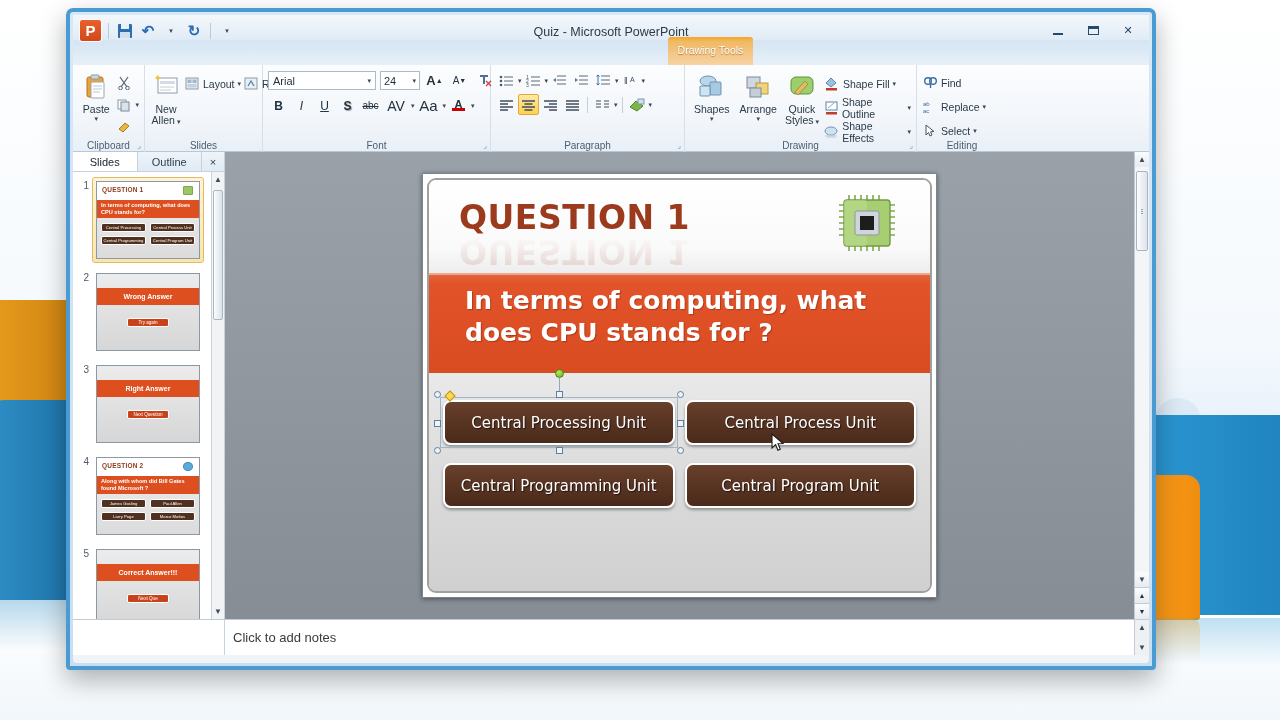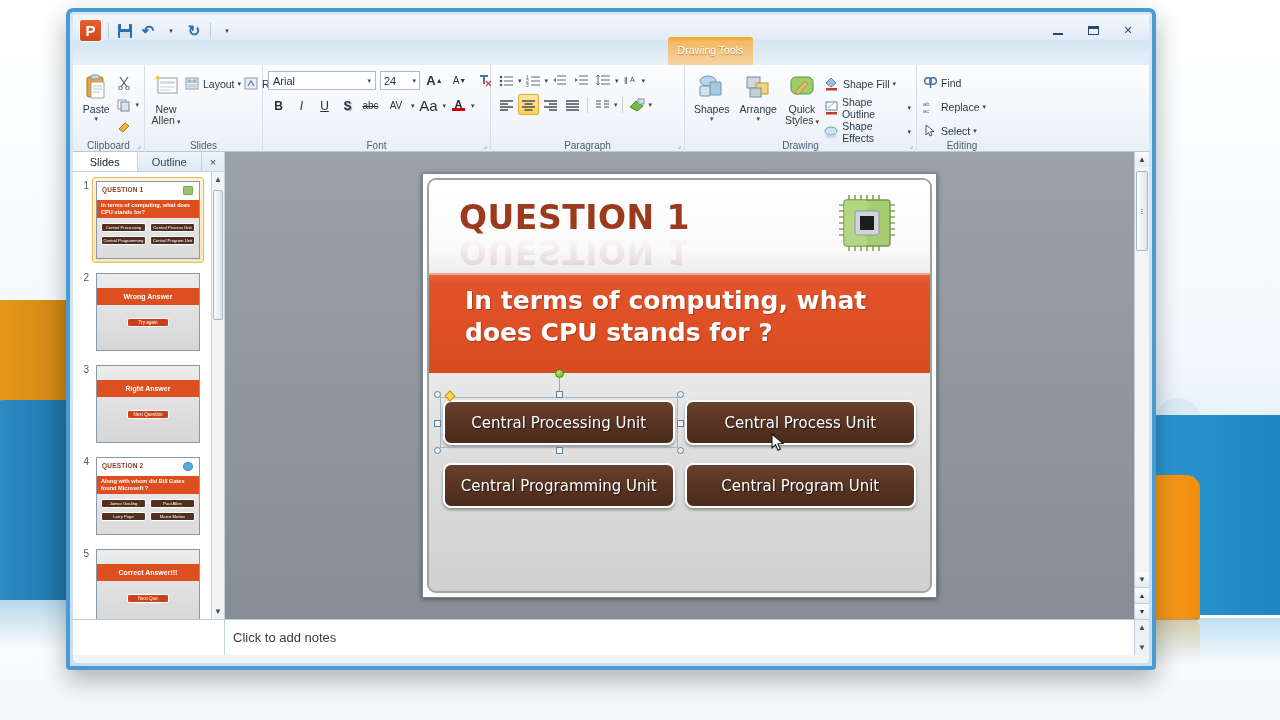--- a/index.html
+++ b/index.html
@@ -448,20 +448,21 @@
       <div class="qat-btn">
             <span class="ico-save"></span>
           </div>
       <div class="qat-btn undo">↶</div>
       <div class="qat-btn tiny-caret">▾</div>
       <div class="qat-btn undo">↻</div>
       <div class="qat-sep"></div>
       <div class="qat-btn tiny-caret">▾</div>
     </div>
 
+    <div class="win-title">Quiz  -  Microsoft PowerPoint</div>
 
     <div class="ctx-tab">Drawing Tools</div>
 
     <div class="win-ctrl">
       <div class="wc">
             <span class="bar"></span>
           </div>
       <div class="wc">
             <span class="sq"></span>
           </div>
@@ -611,21 +612,21 @@
             <div class="sq-btn">
                   <u>U</u>
                 </div>
             <div class="sq-btn">
                   <b style="text-shadow:1px 1px 1px #999">S</b>
                 </div>
             <div class="sq-btn">
                   <span style="font-size:10px;text-decoration:line-through">abc</span>
                 </div>
             <div class="sq-btn" style="width:26px">
-                  <span style="font-size:10px">AV</span>
+                  <span style="font-size:14px">AV</span>
                 </div>
             <span class="tiny-caret">▾</span>
             <div class="sq-btn" style="width:24px">
                   <span style="font-size:15px">Aa</span>
                 </div>
             <span class="tiny-caret">▾</span>
             <div class="sq-btn">
               <span style="display:flex;flex-direction:column;align-items:center;line-height:8px">
                 <b style="font-size:11px;color:#20313f">A</b>
                 <span style="width:13px;height:3px;background:#cc0000;display:block"></span>

